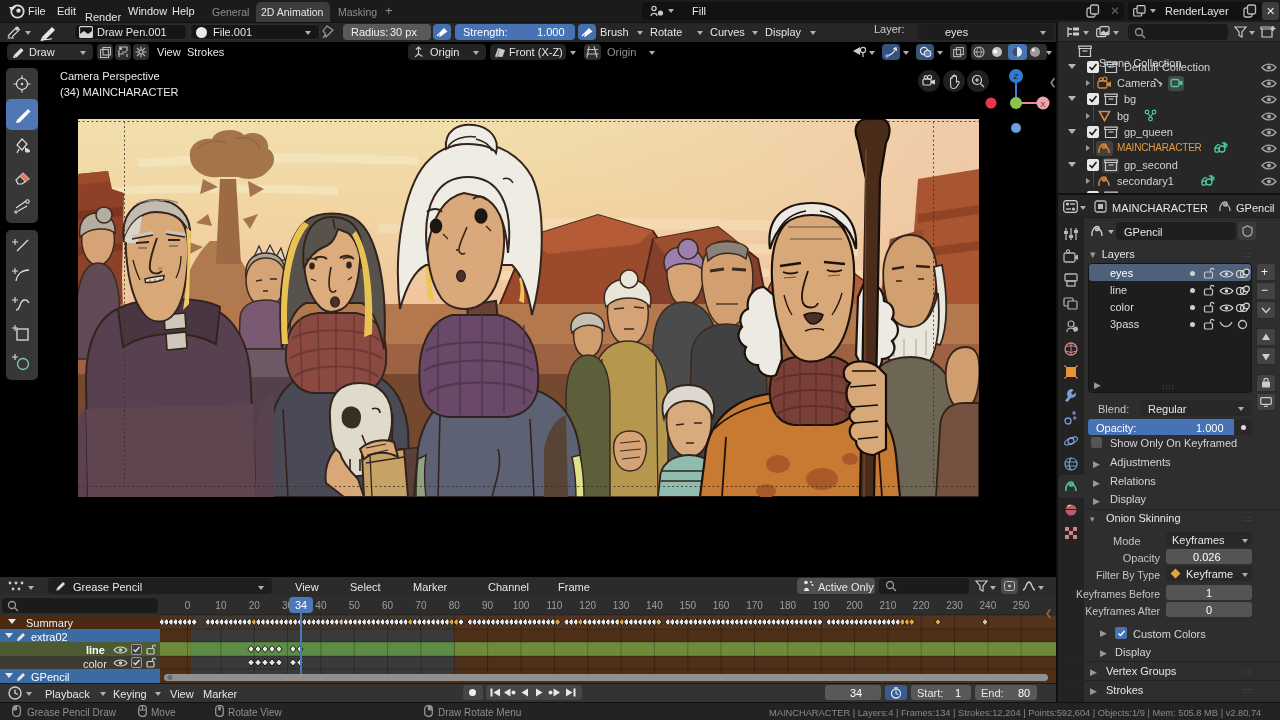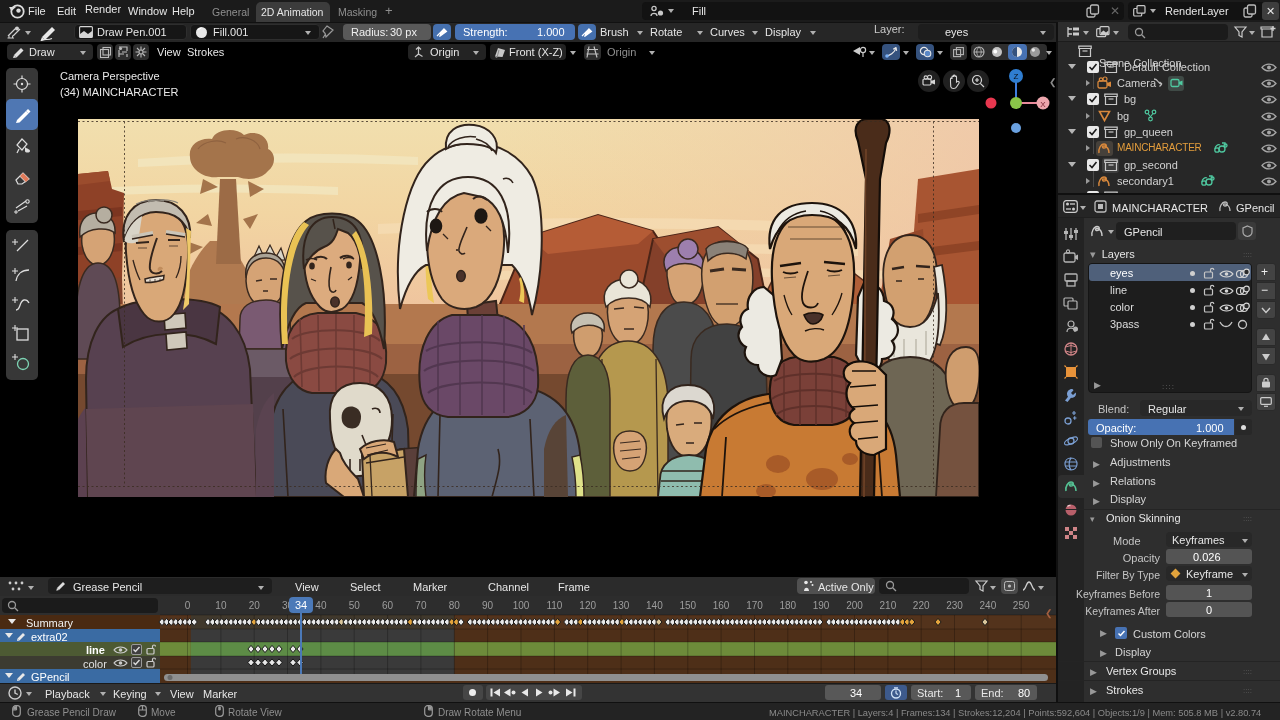--- a/index.html
+++ b/index.html
@@ -16,21 +16,21 @@
 
 <div class="abs" style="left:0;top:0;width:1280px;height:22px;background:#1b1b1b"></div>
 <div id="topbar1">
  <svg style="left:8px;top:3px" width="17" height="16" viewBox="0 0 17 16">
   <circle cx="9.5" cy="8.5" r="6.2" fill="none" stroke="#dcdcdc" stroke-width="1.8"></circle>
   <circle cx="10.5" cy="7.6" r="2.2" fill="#dcdcdc"></circle>
   <path d="M1 4 L8 4 L3.5 8 Z" fill="#dcdcdc"></path>
  </svg>
  <div class="t tw" style="left:28px;top:4px">File</div>
  <div class="t tw" style="left:57px;top:4px">Edit</div>
- <div class="t tw" style="left:85px;top:2px">Render</div>
+ <div class="t tw" style="left:85px;top:10px">Render</div>
  <div class="t tw" style="left:128px;top:4px">Window</div>
  <div class="t tw" style="left:172px;top:4px">Help</div>
  <div class="t tg" style="left:212px;top:5px;font-size:10.5px">General</div>
  <div class="abs" style="left:256px;top:2px;width:74px;height:20px;background:#3c3c3c;border-radius:5px 5px 0 0"></div>
  <div class="t tw" style="left:261px;top:5px;font-size:10.5px">2D Animation</div>
  <div class="t tg" style="left:338px;top:5px;font-size:10.5px">Masking</div>
  <div class="t tg" style="left:385px;top:4px;font-size:13px">+</div>
 
  <div class="fld" style="left:642px;top:2px;width:482px;height:18px;background:#121212"></div>
  <svg style="left:650px;top:5px" width="14" height="12" viewBox="0 0 14 12">
@@ -82,21 +82,21 @@
   <rect x="0.6" y="0.6" width="12.8" height="10.8" rx="1" fill="none" stroke="#d5d5d5" stroke-width="1.1"></rect>
   <path d="M1 8 L5 5 L9 8 L13 5 L13 11 L1 11 Z" fill="#d5d5d5"></path>
  </svg>
  <div class="t tw" style="left:97px;top:25px">Draw Pen.001</div>
 
  <div class="fld" style="left:190px;top:24px;width:130px;height:16px;background:#161616;border:1px solid #2e2e2e"></div>
  <svg style="left:195px;top:26px" width="13" height="13" viewBox="0 0 13 13">
   <circle cx="6.5" cy="6.5" r="5.5" fill="#e8e8e8"></circle>
       <path d="M3 4 a4.5 4.5 0 0 1 3 -1.8" stroke="#fff" stroke-width="1.2" fill="none"></path>
  </svg>
- <div class="t tw" style="left:213px;top:25px">Fill.001</div>
+ <div class="t tw" style="left:213px;top:25px">File.001</div>
  <div class="abs car" style="left:305px;top:31px"></div>
 
  <svg style="left:322px;top:25px" width="13" height="14" viewBox="0 0 13 14">
   <path d="M5 1 L11 5 L8 8 L4 12 L3.2 8.5 L1 6 Z M3.5 9 L1 13" stroke="#9a9a9a" stroke-width="1.2" fill="none"></path>
  </svg>
 
  <div class="btn" style="left:343px;top:24px;width:88px;height:16px;background:#595959"></div>
  <div class="t" style="left:351px;top:25px;color:#f0f0f0">Radius:</div>
  <div class="t" style="left:390px;top:25px;color:#f0f0f0">30 px</div>
 

